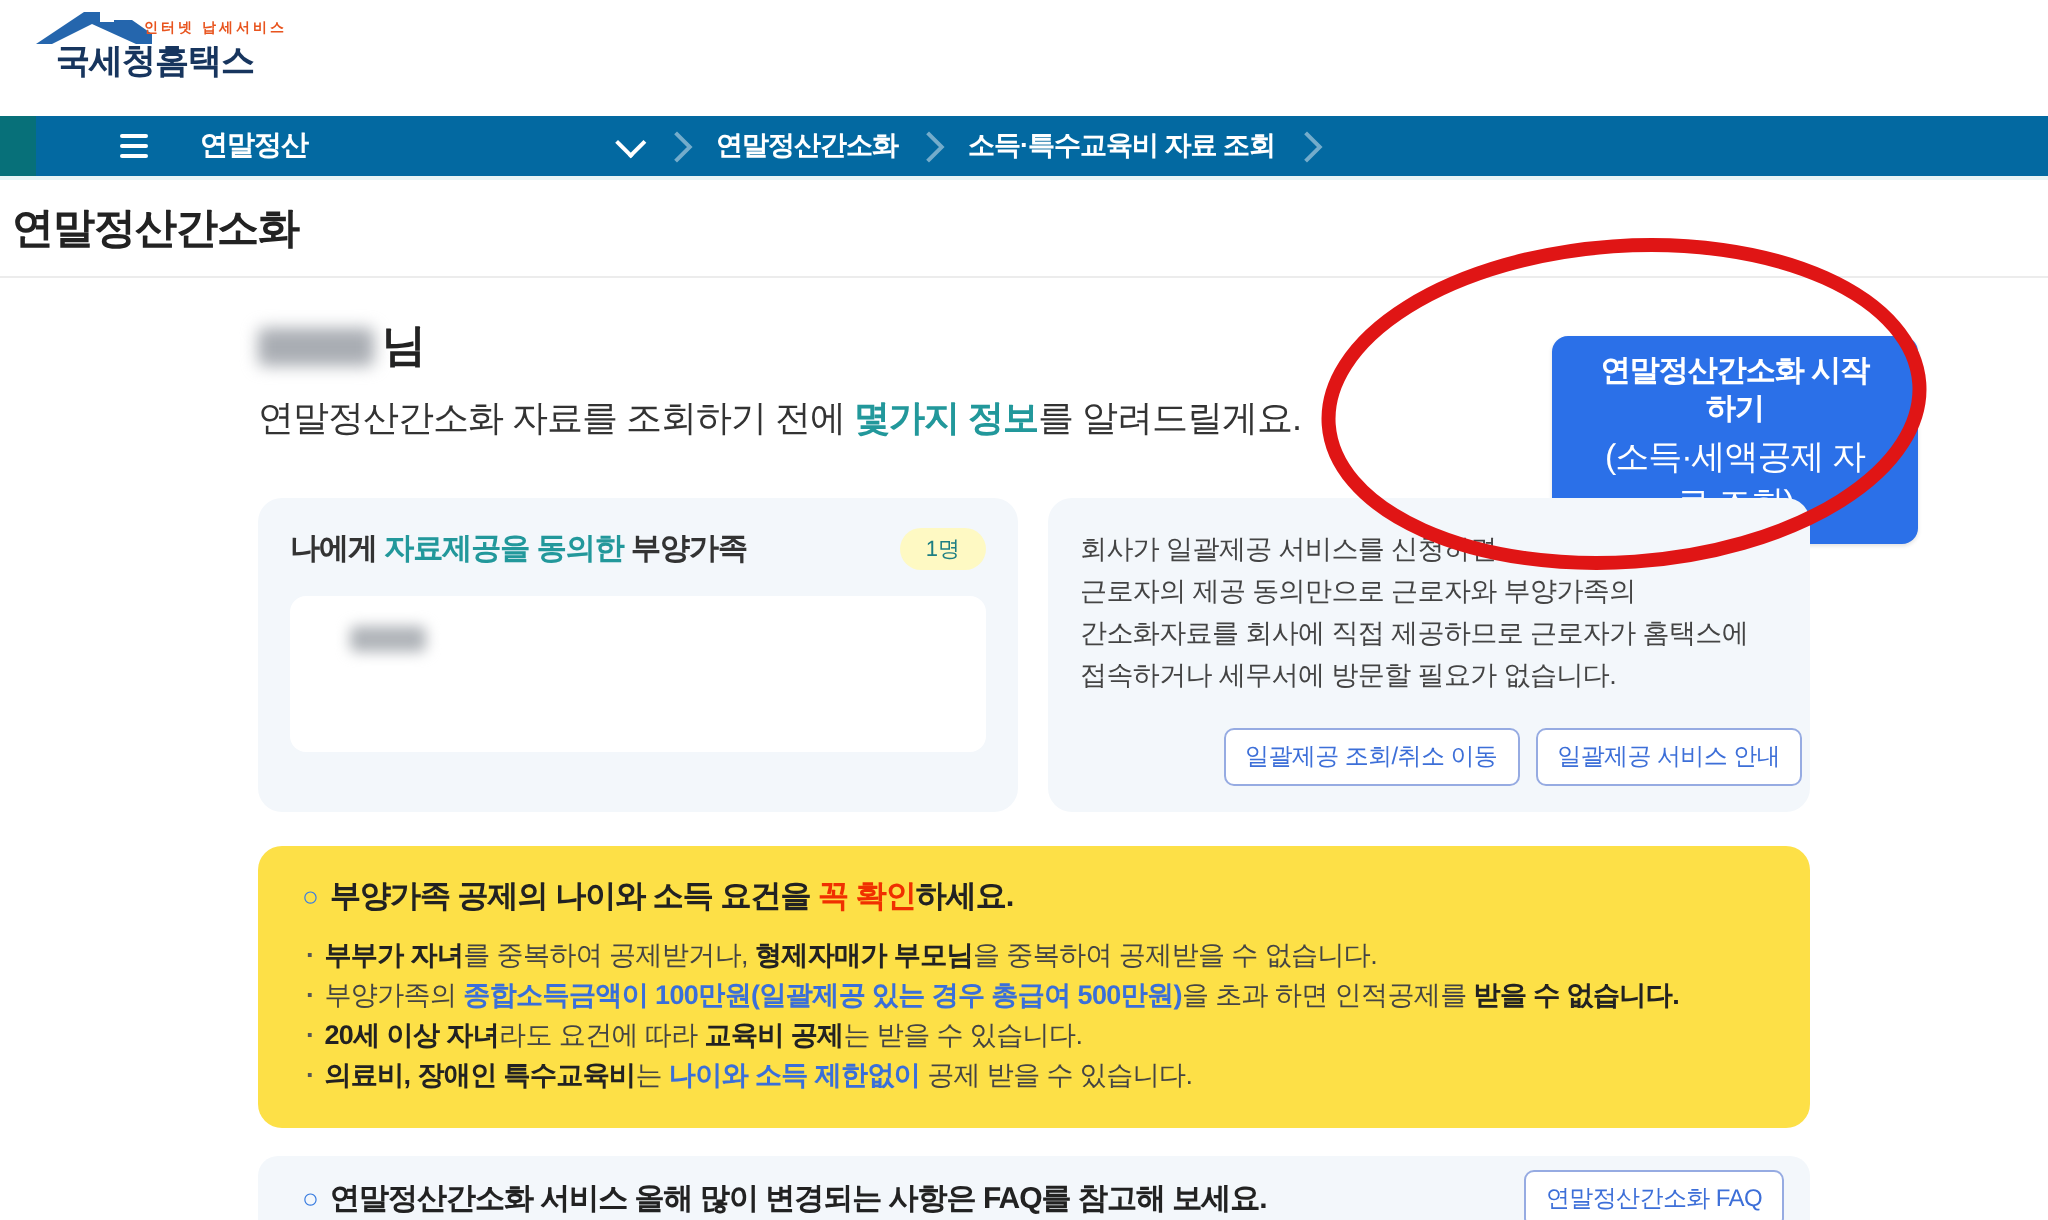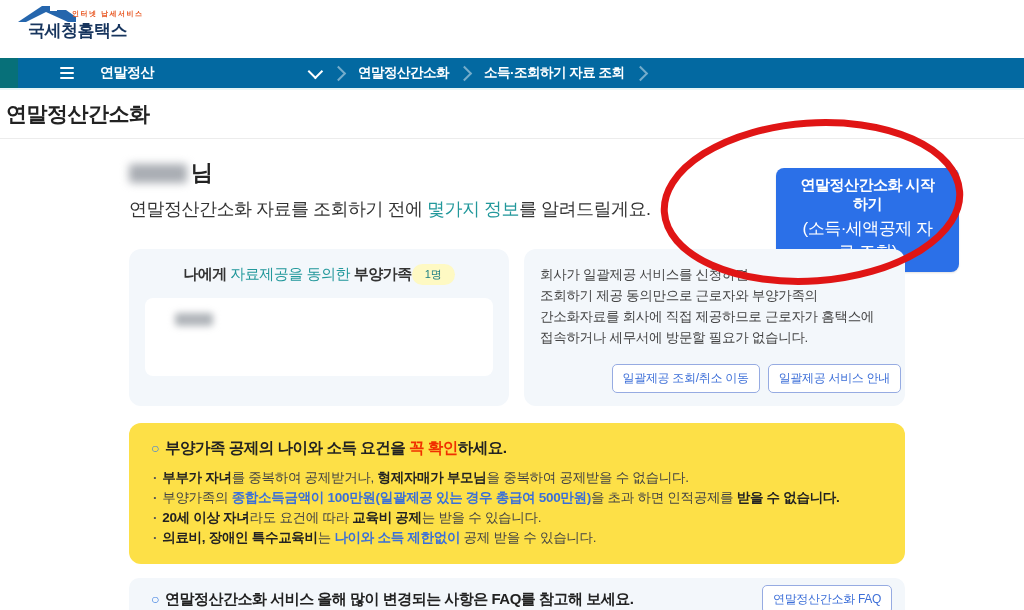--- a/index.html
+++ b/index.html
@@ -30,33 +30,33 @@
   .crumb{color:#fff;font-weight:bold;font-size:13.5px;letter-spacing:-0.5px;cursor:pointer;white-space:nowrap;}
   
   .page-title-wrap{padding:12px 0 10px 6px;border-bottom:1px solid #ececec;}
   .page-title{font-size:21px;font-weight:bold;color:#222;letter-spacing:-0.5px;}
   
   .content{position:relative;margin-left:129px;width:776px;}
   .greeting{position:relative;margin-top:19px;height:62px;}
   .greet-name{font-size:22px;font-weight:bold;color:#222;display:flex;align-items:center;}
   .blur-name{display:inline-block;width:58px;height:19px;background:#a9adb3;border-radius:3px;filter:blur(4px);margin-right:4px;}
   .greet-sub{margin-top:9px;font-size:18px;color:#333;letter-spacing:-0.5px;}
-  .hl-teal{color:#22989b;font-weight:normal;}
+  .hl-teal{color:#22989b;font-weight:bold;}
   
   .start-btn{position:absolute;top:10px;right:-54px;width:183px;background:#2b70e8;border:none;border-radius:8px;color:#fff;padding:8px 20px 9px;cursor:pointer;text-align:center;box-shadow:0 1px 2px rgba(0,0,0,.12);}
   .start-btn .l1{display:block;font-size:15px;font-weight:bold;letter-spacing:-0.5px;}
   .start-btn .l2{display:block;font-size:17px;margin-top:3px;letter-spacing:-0.5px;}
   
   .annot{position:absolute;left:526px;top:-46px;pointer-events:none;z-index:5;}
   
   .cards{display:flex;gap:15px;margin-top:29px;}
   .card{background:#f3f7fb;border-radius:12px;box-sizing:border-box;height:157px;padding:15px 16px;}
   .card-left{width:380px;}
   .card-right{flex:1;position:relative;}
-  .card-title-row{display:flex;justify-content:center;align-items:center;}
+  .card-title-row{display:flex;justify-content:space-between;align-items:center;}
   .card-title{font-size:15px;font-weight:bold;color:#333;letter-spacing:-0.5px;}
   .badge{background:#fef9c3;color:#1d7e83;font-size:11px;font-weight:normal;padding:3px 13px;border-radius:13px;}
   .dep-box{margin-top:13px;background:#fff;border-radius:8px;height:52px;padding:13px 16px;box-sizing:content-box;}
   .blur-dep{display:inline-block;width:38px;height:13px;background:#b0b4b9;border-radius:3px;filter:blur(3.5px);margin:2px 0 0 14px;}
   .bulk-text{font-size:13.5px;color:#444;line-height:21px;letter-spacing:-0.3px;}
   .bulk-btns{position:absolute;right:4px;bottom:13px;display:flex;gap:8px;}
   .btn-outline{background:#fff;border:1px solid #96abe2;color:#3d6fd8;font-size:12px;padding:5px 10px;border-radius:5px;cursor:pointer;letter-spacing:-0.3px;white-space:nowrap;font-family:inherit;}
   
   .notice{margin-top:17px;background:#fde047;border-radius:12px;padding:15px 22px 16px;box-sizing:border-box;}
   .notice-title{font-size:15.5px;font-weight:bold;color:#222;letter-spacing:-0.5px;}
@@ -92,21 +92,21 @@
   <div class="hamburger">
       <i></i>
       <i></i>
       <i></i>
     </div>
   <span class="nav-menu-label">연말정산</span>
   <span class="chev-down"></span>
   <span class="crumb-sep"></span>
   <span class="crumb">연말정산간소화</span>
   <span class="crumb-sep"></span>
-  <span class="crumb">소득·조회하기 자료 조회</span>
+  <span class="crumb">소득·특수교육비 자료 조회</span>
   <span class="crumb-sep"></span>
 </div>
 
 <div class="page-title-wrap">
   <span class="page-title">연말정산간소화</span>
 </div>
 
 <div class="content">
 
   <div class="greeting">
@@ -138,21 +138,21 @@
         <span class="badge">1명</span>
       </div>
       <div class="dep-box">
         <span class="blur-dep"></span>
       </div>
     </div>
 
     <div class="card card-right">
       <div class="bulk-text">
         <span>회사가 일괄제공 서비스를 신청하면</span><br>
-        <span>조회하기 제공 동의만으로 근로자와 부양가족의</span><br>
+        <span>근로자의 제공 동의만으로 근로자와 부양가족의</span><br>
         <span>간소화자료를 회사에 직접 제공하므로 근로자가 홈택스에</span><br>
         <span>접속하거나 세무서에 방문할 필요가 없습니다.</span>
       </div>
       <div class="bulk-btns">
         <button class="btn-outline">일괄제공 조회/취소 이동</button>
         <button class="btn-outline">일괄제공 서비스 안내</button>
       </div>
     </div>
   </div>
 

